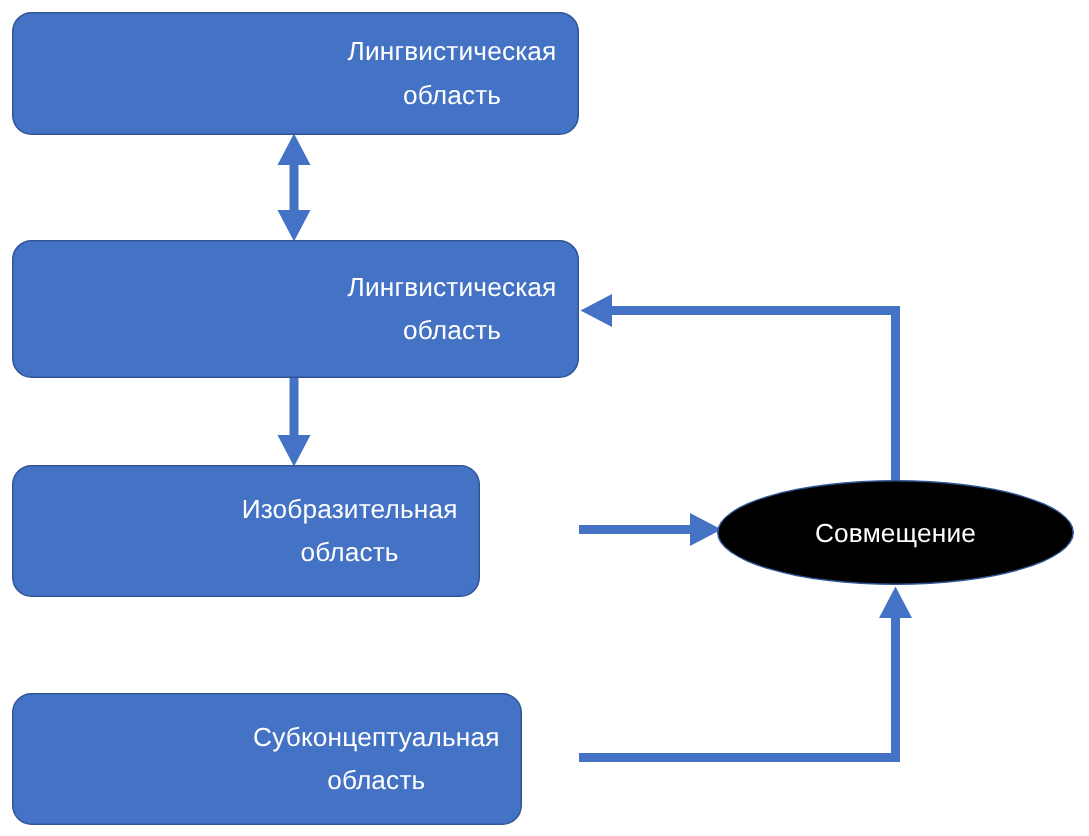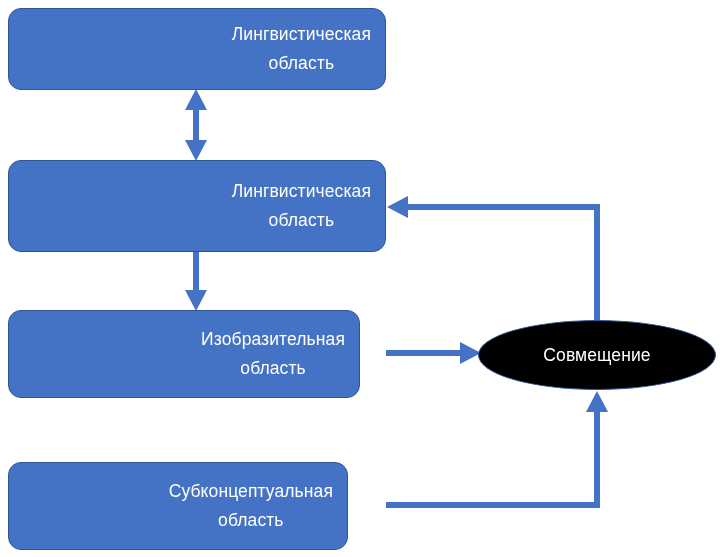--- a/index.html
+++ b/index.html
@@ -45,21 +45,21 @@
     align-items: center;
     justify-content: center;
     text-align: center;
     color: #FFFFFF;
     font-size: 17.5px;
     line-height: 1.3;
     letter-spacing: 0.1px;
   }
   #box-linguistic { left: 8px;  top: 8px;   width: 378px; height: 82px; }
   #box-conceptual { left: 8px;  top: 160px; width: 378px; height: 92px; }
-  #box-pictorial  { left: 8px;  top: 310px; width: 352px; height: 88px; }
+  #box-pictorial  { left: 8px;  top: 310px; width: 312px; height: 88px; }
   #box-subconceptual { left: 8px; top: 462px; width: 340px; height: 88px; }
   #ellipse-merge  { left: 478px; top: 320px; width: 238px; height: 70px; }
 
   .edge-layer {
     position: absolute;
     left: 0;
     top: 0;
     width: 726px;
     height: 557px;
     pointer-events: none;

